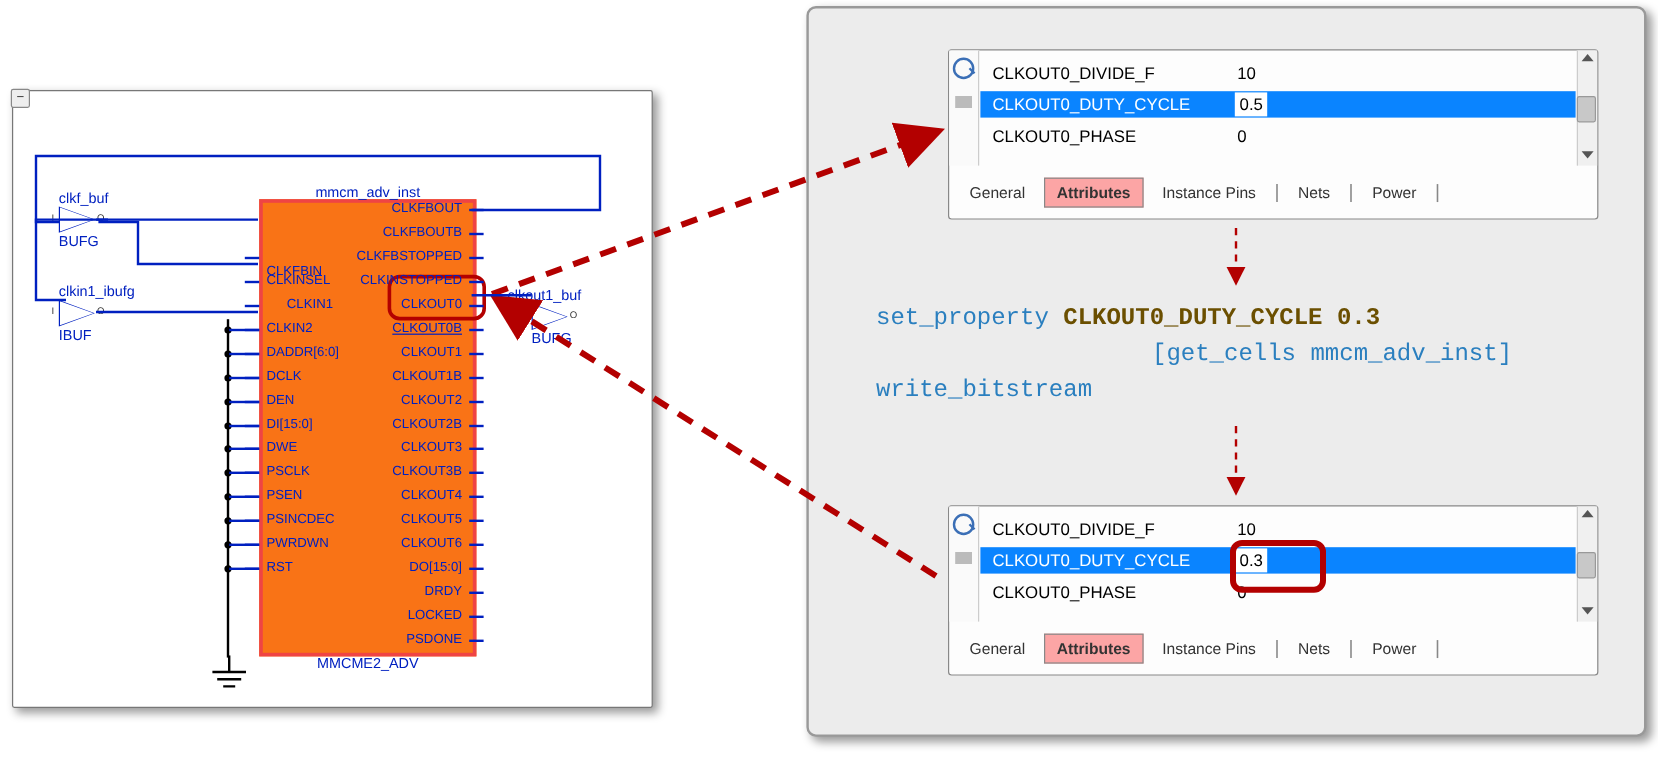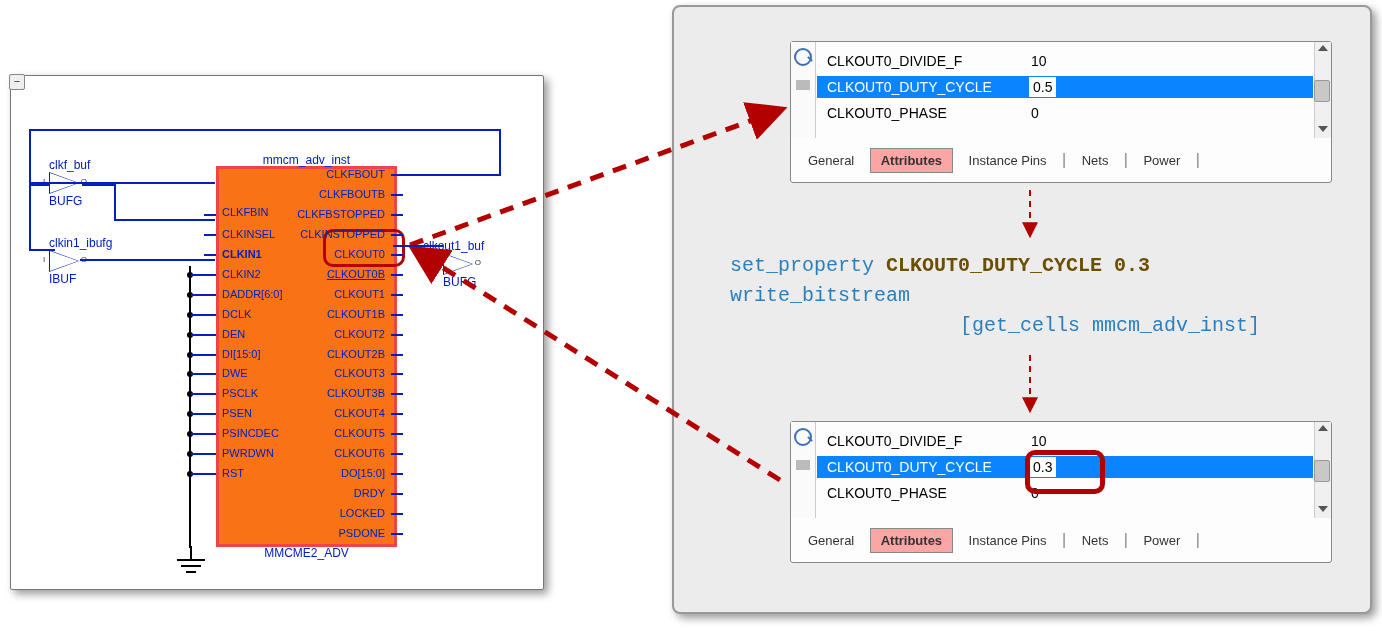--- a/index.html
+++ b/index.html
@@ -153,25 +153,25 @@
       <span class="pin-right" style="top: 371.222px; right: 158px; position: absolute; text-align: right;">CLKOUT6</span>
       <div class="pin-stub" style="left: 380px; top: 377.222px; width: 12px; position: absolute;"></div>
       <span class="pin-right" style="top: 391.167px; right: 158px; position: absolute; text-align: right;">DO[15:0]</span>
       <div class="pin-stub" style="left: 380px; top: 397.167px; width: 12px; position: absolute;"></div>
       <span class="pin-right" style="top: 411.111px; right: 158px; position: absolute; text-align: right;">DRDY</span>
       <div class="pin-stub" style="left: 380px; top: 417.111px; width: 12px; position: absolute;"></div>
       <span class="pin-right" style="top: 431.056px; right: 158px; position: absolute; text-align: right;">LOCKED</span>
       <div class="pin-stub" style="left: 380px; top: 437.056px; width: 12px; position: absolute;"></div>
       <span class="pin-right" style="top: 451px; right: 158px; position: absolute; text-align: right;">PSDONE</span>
       <div class="pin-stub" style="left: 380px; top: 457px; width: 12px; position: absolute;"></div>
-      <span class="pin-left" style="top: 130px; left: 211px; position: absolute;">CLKFBIN</span>
+      <span class="pin-left" style="top: 144px; left: 211px; position: absolute;">CLKFBIN</span>
       <div class="pin-stub" style="left: 193px; top: 137.889px; width: 12px; position: absolute;"></div>
       <span class="pin-left" style="top: 151.833px; left: 211px; position: absolute;">CLKINSEL</span>
       <div class="pin-stub" style="left: 193px; top: 157.833px; width: 12px; position: absolute;"></div>
-      <span class="pin-left" style="top: 171.778px; left: 211px; position: absolute; font-weight: bold;">CLKIN1</span>
+      <span class="pin-left" style="top: 171.778px; left: 228px; position: absolute;">CLKIN1</span>
       <div class="pin-stub" style="left: 193px; top: 177.778px; width: 12px; position: absolute;"></div>
       <span class="pin-left" style="top: 191.722px; left: 211px; position: absolute;">CLKIN2</span>
       <div class="pin-stub" style="left: 193px; top: 197.722px; width: 12px; position: absolute;"></div>
       <div class="dot" style="left: 176px; top: 195.722px; position: absolute;"></div>
       <div class="pin-stub" style="left: 180px; top: 197.722px; width: 25px; position: absolute;"></div>
       <span class="pin-left" style="top: 211.667px; left: 211px; position: absolute;">DADDR[6:0]</span>
       <div class="pin-stub" style="left: 193px; top: 217.667px; width: 12px; position: absolute;"></div>
       <div class="dot" style="left: 176px; top: 215.667px; position: absolute;"></div>
       <div class="pin-stub" style="left: 180px; top: 217.667px; width: 25px; position: absolute;"></div>
       <span class="pin-left" style="top: 231.611px; left: 211px; position: absolute;">DCLK</span>
@@ -248,25 +248,25 @@
         <span class="pipe">|</span>
         <span class="tab">Power</span>
         <span class="pipe">|</span>
       </div>
     </div>
 
     <div class="code">
       <div>
         <span class="k">set_property</span>&nbsp;<span class="prop">CLKOUT0_DUTY_CYCLE</span>&nbsp;<span class="val">0.3</span>
       </div>
+      <div style="padding-left:230px;">
+        <span class="k">[get_cells mmcm_adv_inst]</span>
+      </div>
       <div>
         <span class="k">write_bitstream</span>
-      </div>
-      <div style="padding-left:230px;">
-        <span class="k">[get_cells mmcm_adv_inst]</span>
       </div>
     </div>
 
     <div class="propbox" style="top:414px;">
       <div class="side-toolbar">
         <div class="mag-icon"></div>
         <div class="grayblock"></div>
       </div>
       <div class="scrolltrack">
         <div class="scroll-arrow up"></div>

